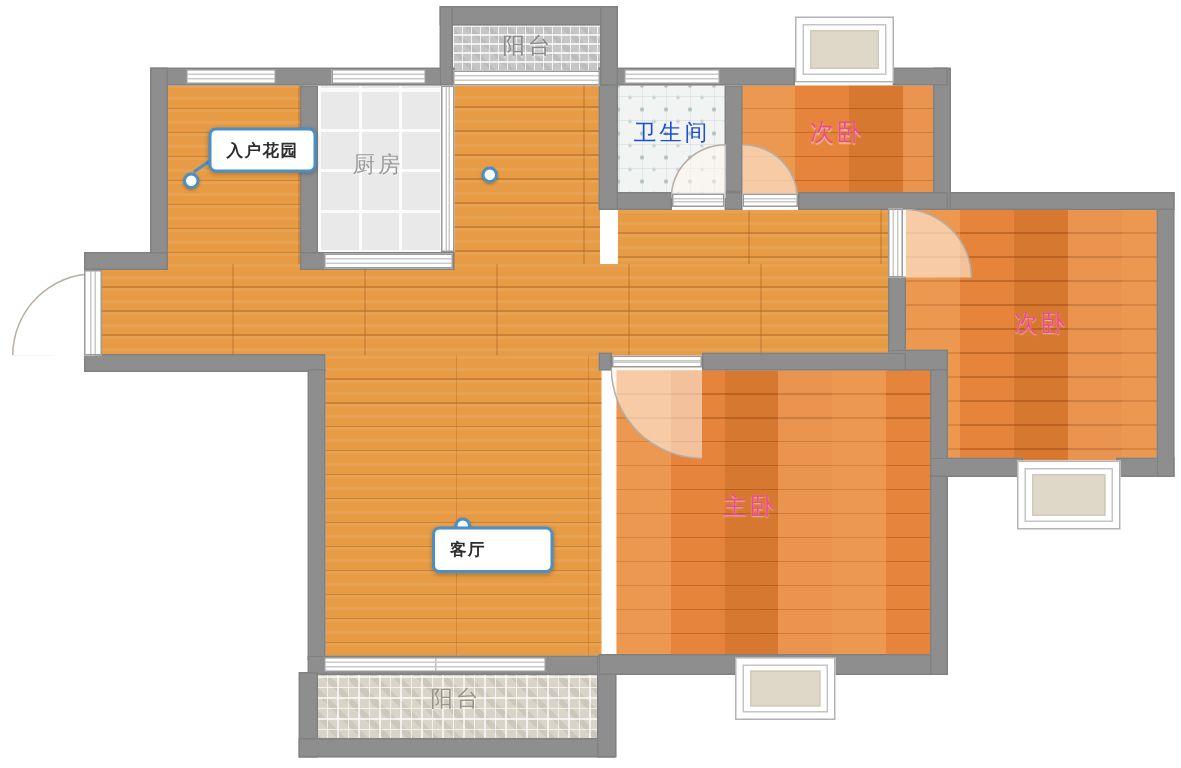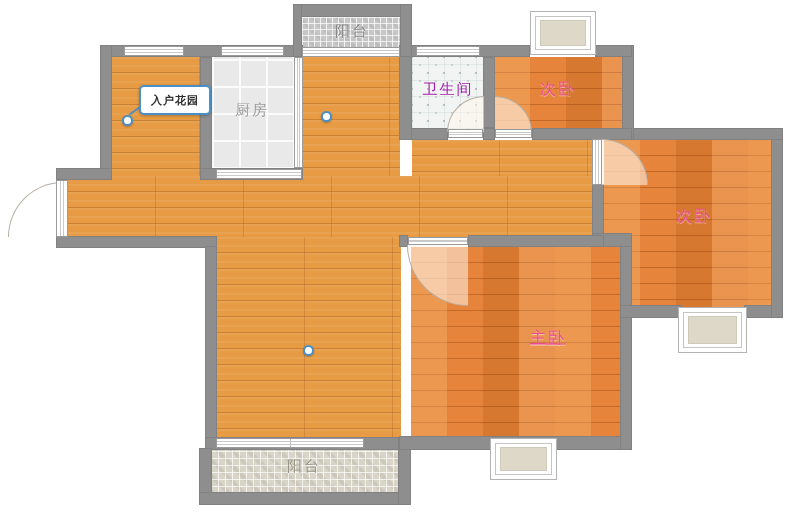--- a/index.html
+++ b/index.html
@@ -149,27 +149,28 @@
   <div class="abs window-v" style="left:592px;top:139px;width:10px;height:46px;z-index:15;"></div>
 
   <div class="abs arc round-tl" style="left:8px;top:182px;width:55px;height:55px;z-index:14;background:rgba(255,255,255,.9);"></div>
   <div class="abs arc round-tl" style="left:447px;top:96px;width:37px;height:36px;z-index:14;"></div>
   <div class="abs arc round-tr" style="left:495px;top:96px;width:37px;height:36px;z-index:14;"></div>
   <div class="abs arc round-bl" style="left:407px;top:245px;width:61px;height:61px;z-index:14;"></div>
   <div class="abs arc round-tr" style="left:602px;top:139px;width:46px;height:46px;z-index:14;"></div>
 
   <div class="flabel" style="left:352px;top:31px;color:#8a8a8a;">阳台</div>
   <div class="flabel" style="left:252px;top:110px;color:#9b9b9b;">厨房</div>
-  <div class="flabel" style="left:448px;top:89px;color:#a21caf;">卫生间</div>
+  <div class="flabel" style="left:448px;top:89px;color:#1d4ed8;">卫生间</div>
   <div class="flabel big" style="left:558px;top:89px;">次卧</div>
   <div class="flabel big" style="left:694px;top:216px;">次卧</div>
-  <div class="flabel big" style="left:548px;top:338px;text-decoration:underline;">主卧</div>
+  <div class="flabel big" style="left:500px;top:338px;">主卧</div>
   <div class="flabel" style="left:304px;top:466px;color:#9a9589;">阳台</div>
 
   <div class="pin" style="left:122px;top:115px;"></div>
   <div class="pinline" style="left:128px;top:110px;transform:rotate(-35deg);"></div>
   <div class="tag" style="left:139px;top:85px;width:68px;height:26px;text-align:center;">入户花园</div>
 
   <div class="pin" style="left:321px;top:111px;"></div>
 
   <div class="pin" style="left:303px;top:345px;"></div>
+  <div class="tag" style="left:288px;top:351px;width:67px;height:27px;justify-content:flex-start;padding-left:10px;">客厅</div>
 
 </div>
 
 </body></html>

